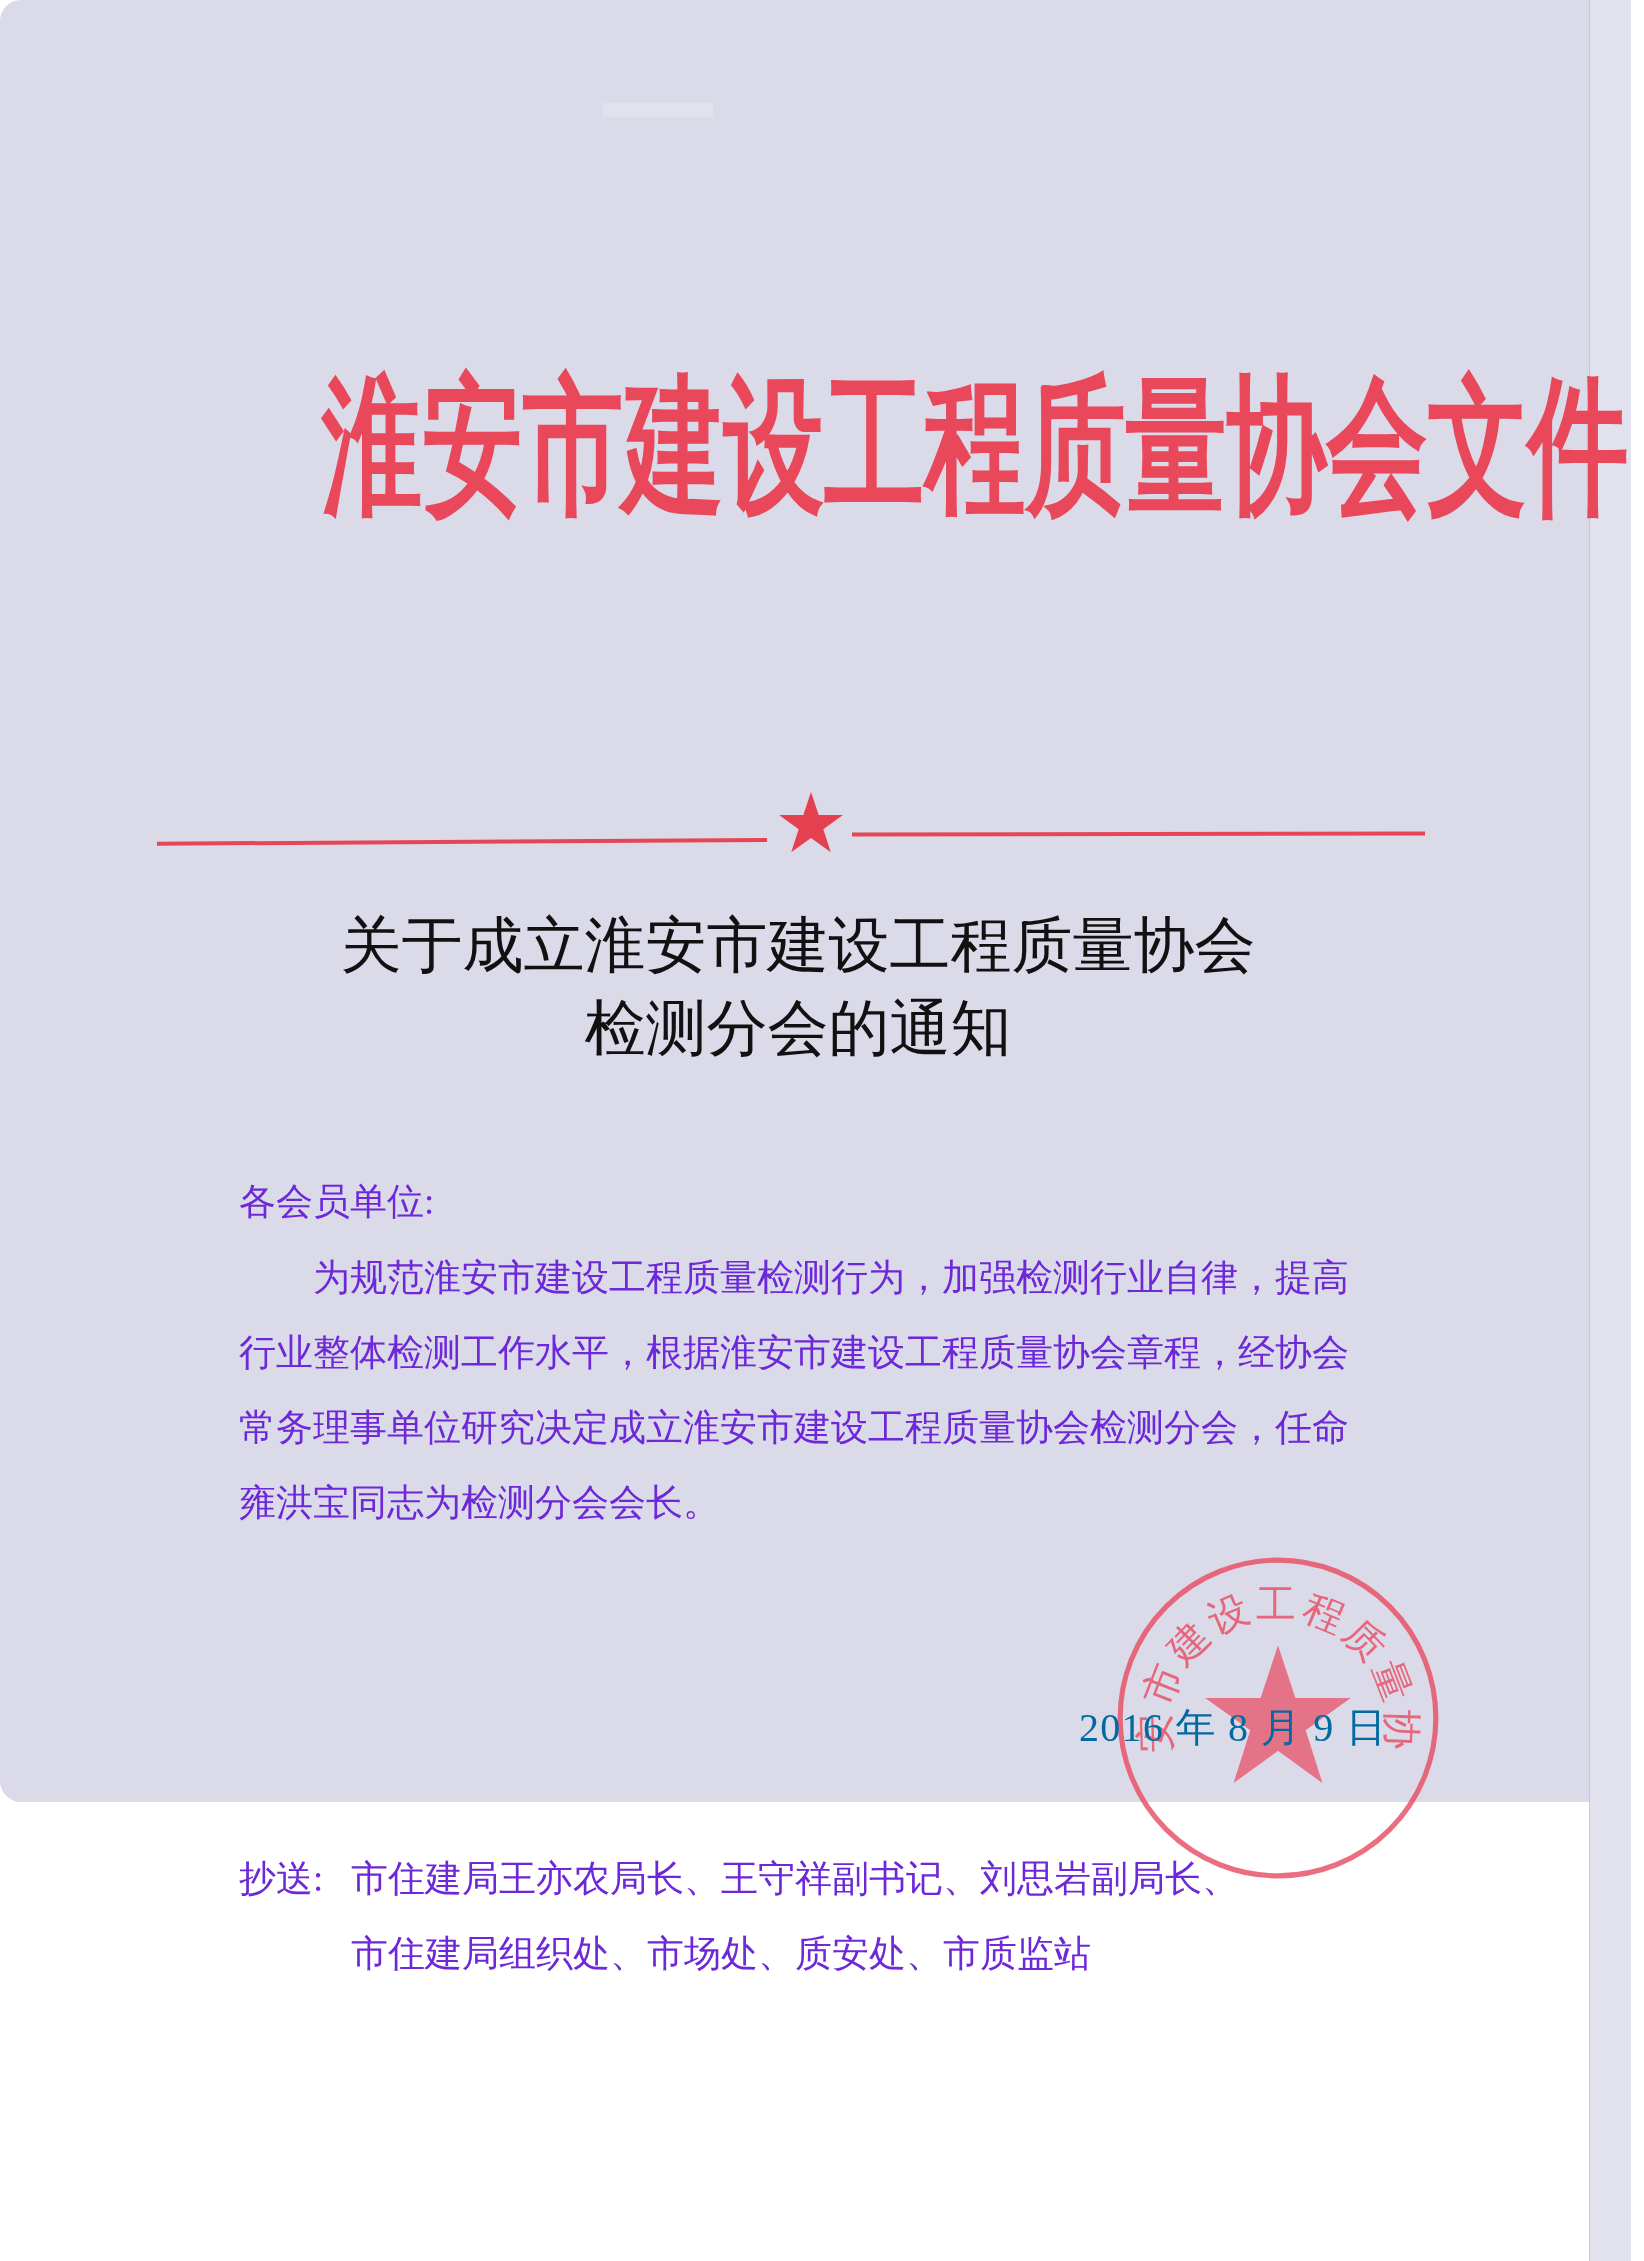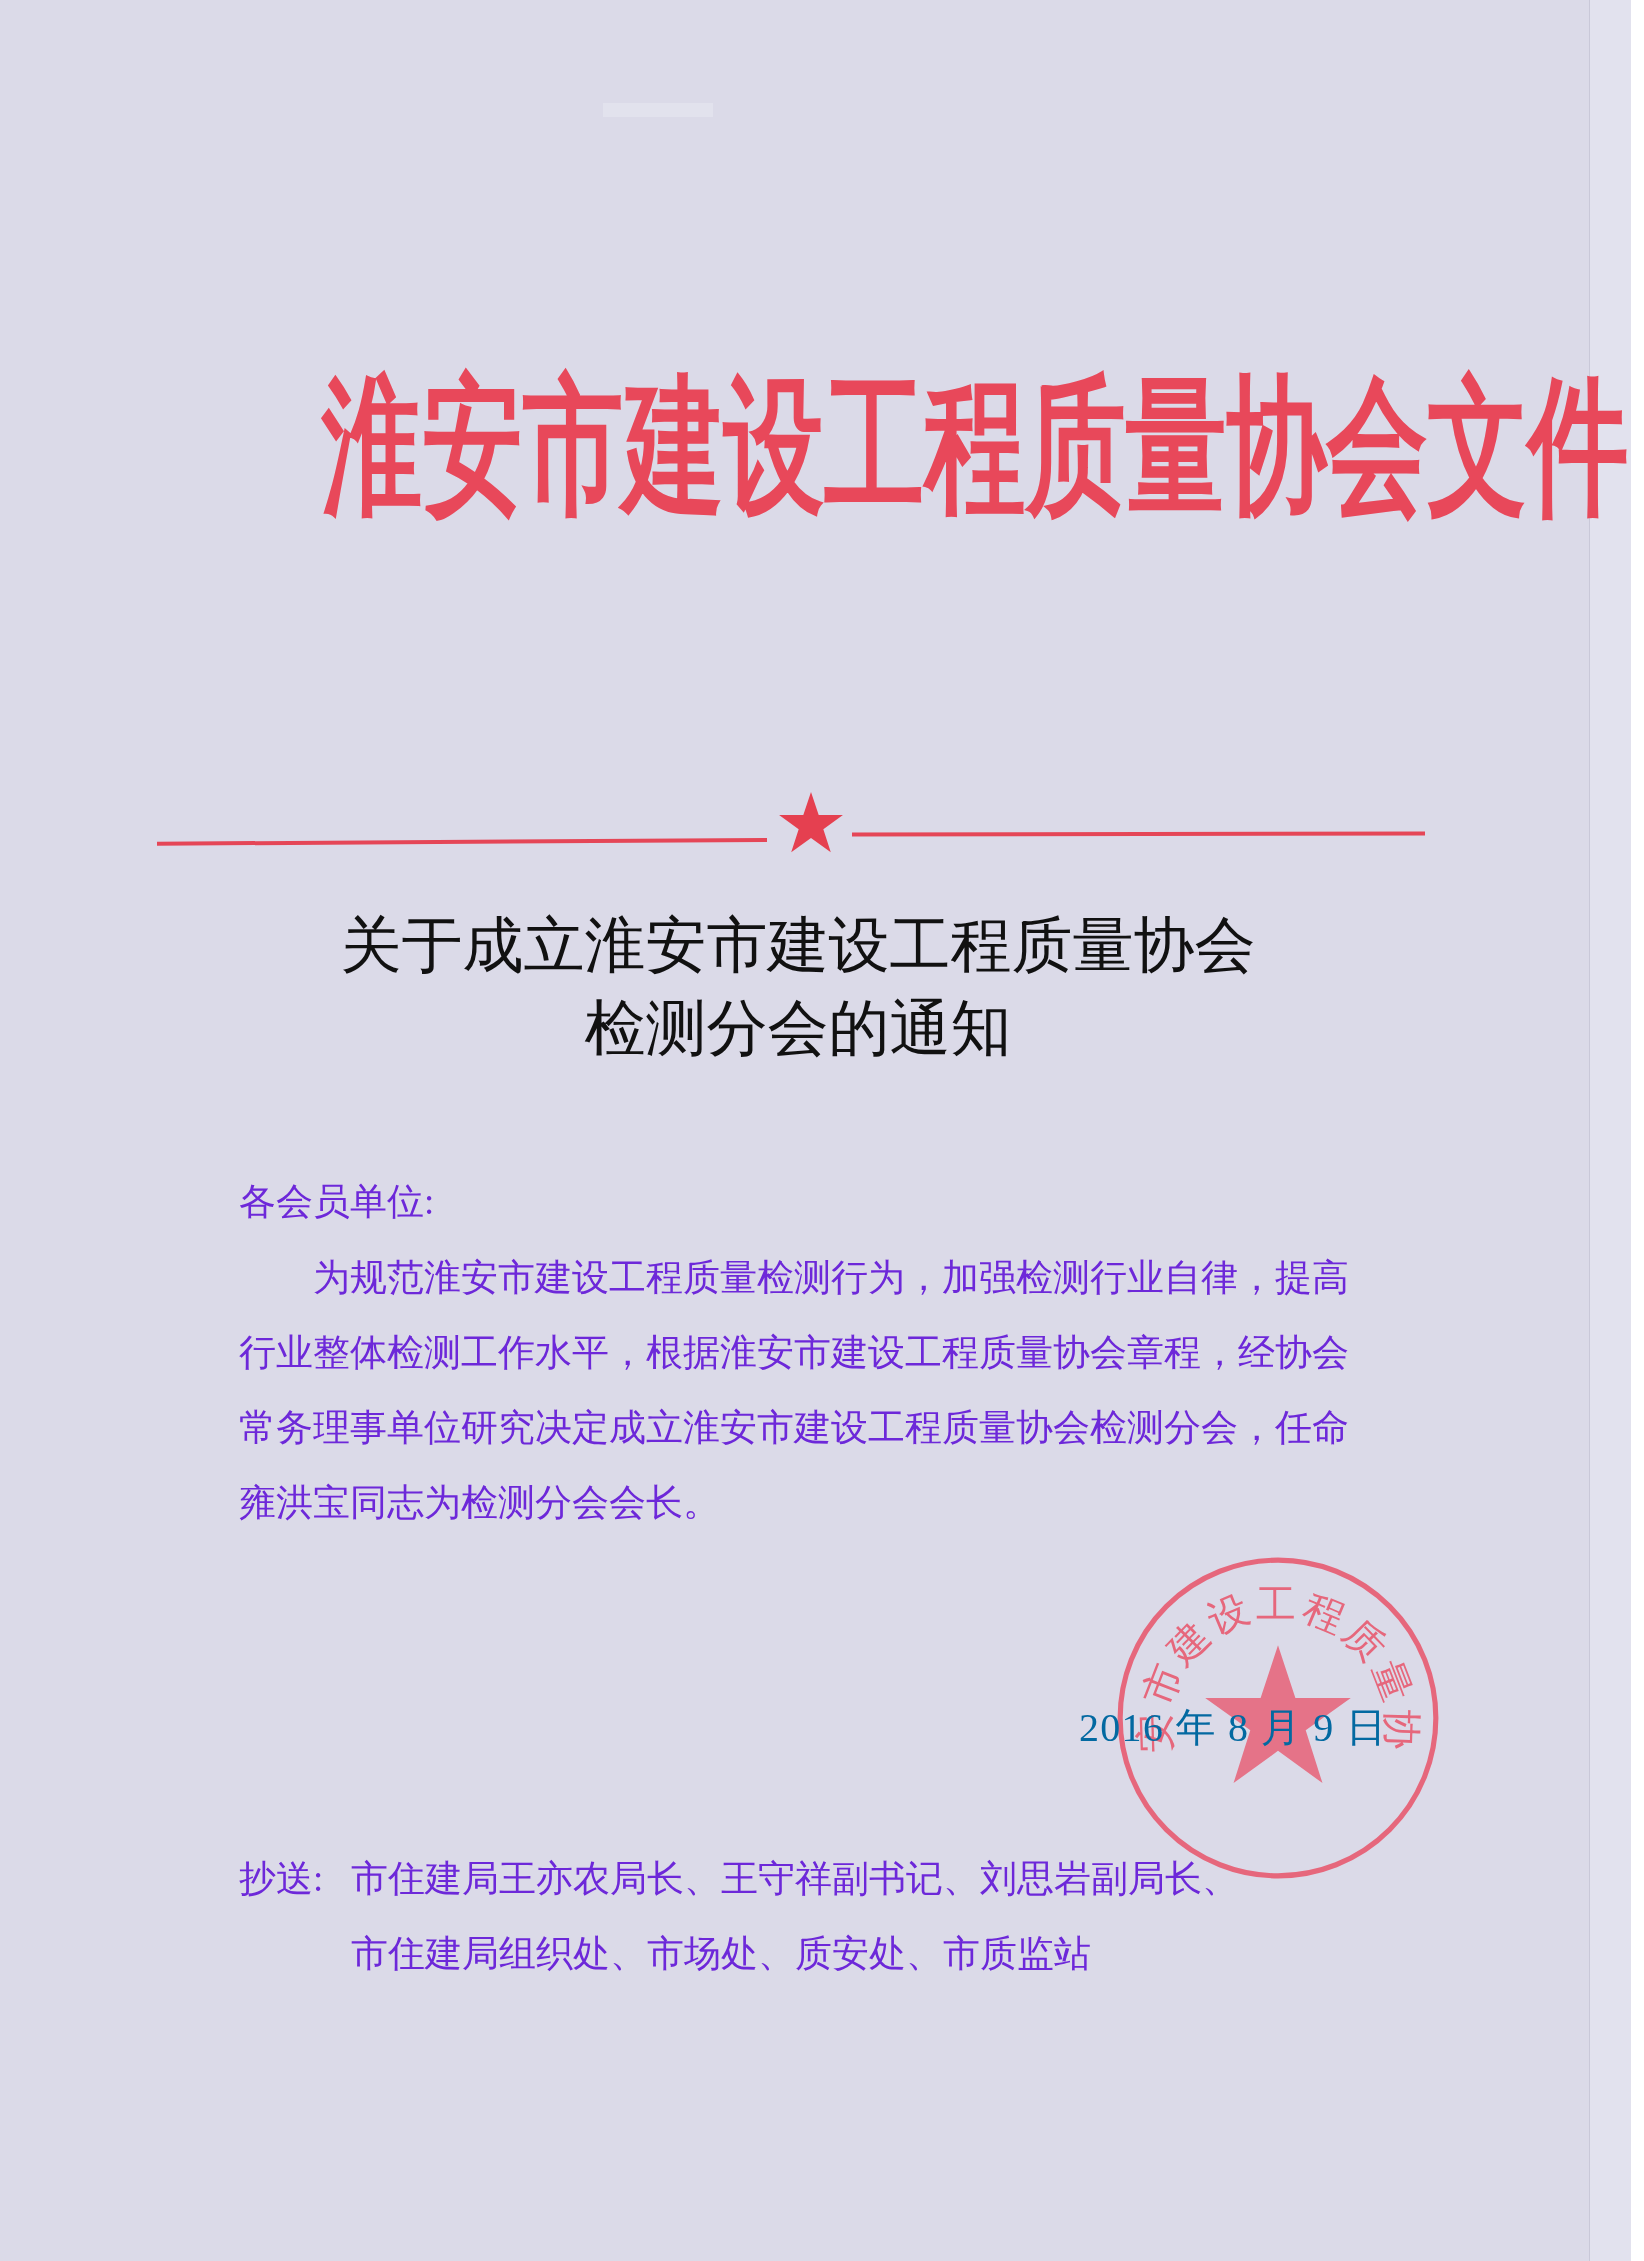--- a/index.html
+++ b/index.html
@@ -1,17 +1,17 @@
 <!DOCTYPE html>
 <html style="font-size:10.3px"><head>
 <meta charset="utf-8">
 <style>
   html, body { margin:0; padding:0; }
   body { width:1644px; height:2261px; position:relative; overflow:hidden; background:#ffffff; }
-  .paper { position:absolute; left:0; top:0; width:1630px; height:2261px; background:#dbdae8; }
+  .paper { position:absolute; left:0; top:0; width:1630px; height:1802px; background:#dbdae8;border-radius:21px; }
   .paper-edge { position:absolute; left:1589px; top:0; width:41px; height:2261px; background:#e2e2ee; border-left:0.6px solid #c9c8d8; }
   .blotch { position:absolute; left:603px; top:103px; width:110px; height:14px; background:#e6e6f0; opacity:.7; }
   .header { position:absolute; left:0; top:361px; width:1596px; text-align:center; }
   .header-text { display:inline-block; font-family:"DejaVu Serif", serif; font-weight:bold; font-size:150px; line-height:168px; color:#e8485a; transform:scaleX(0.67); transform-origin:center; white-space:nowrap; letter-spacing:0; }
   .rule { position:absolute; height:3.9px; background:#e54657; }
   .rule-left { left:157px; top:838px; width:610px; transform:rotate(-0.35deg); transform-origin:right center; }
   .rule-right { left:852px; top:832px; width:573px; transform:rotate(-0.1deg); }
   .star { position:absolute; left:771px; top:792px; width:80px; height:62px; }
   .title { position:absolute; left:0; width:1596px; text-align:center; font-family:"DejaVu Serif", serif; color:#111; font-size:61px; line-height:71px; white-space:nowrap; }
   .title1 { top:909px; }

